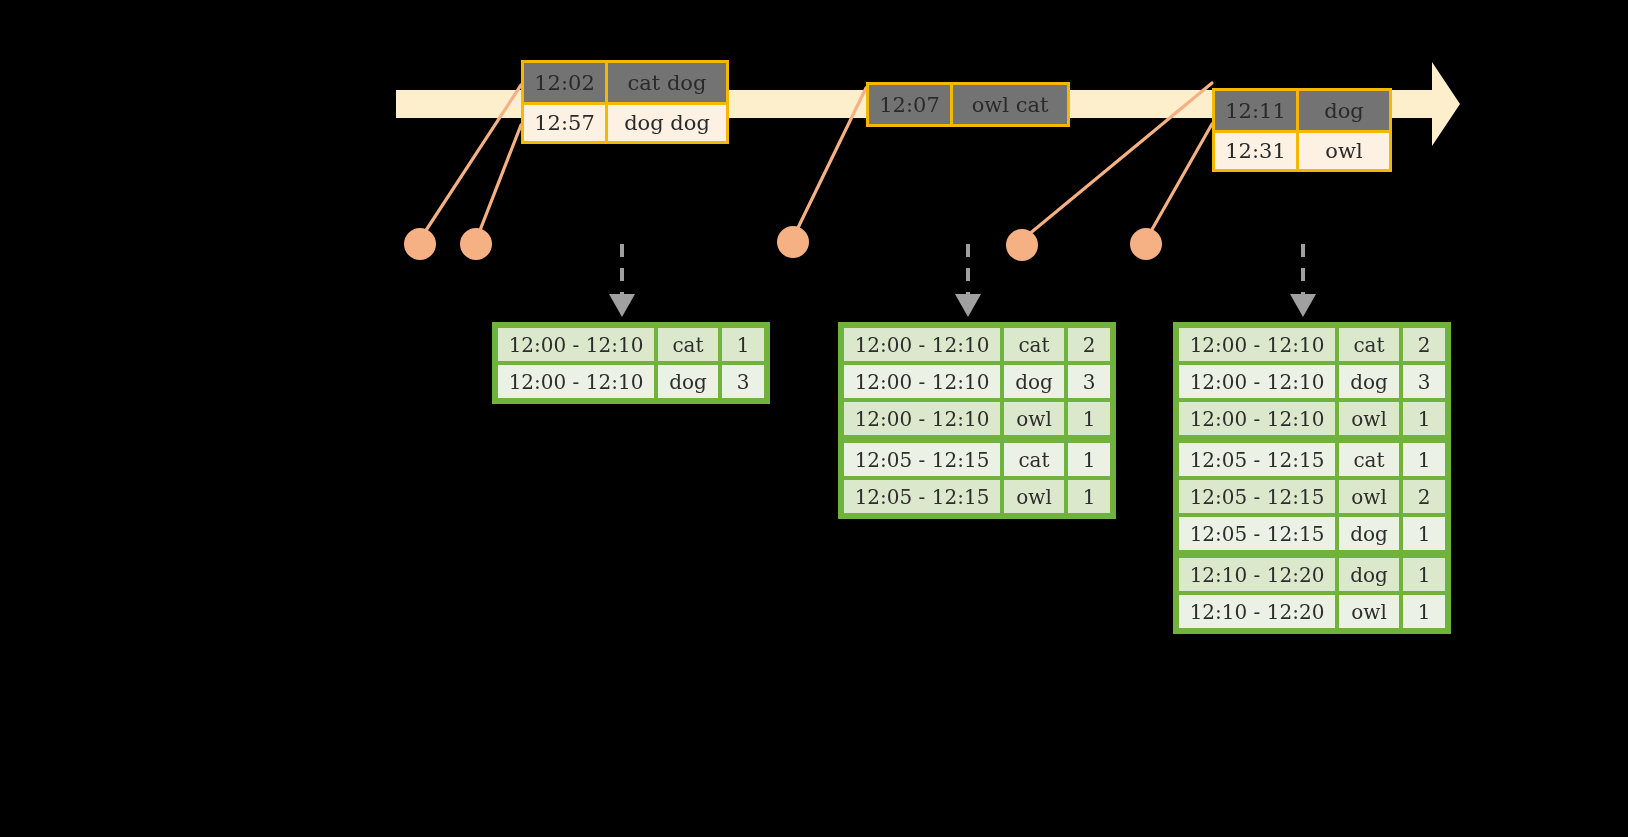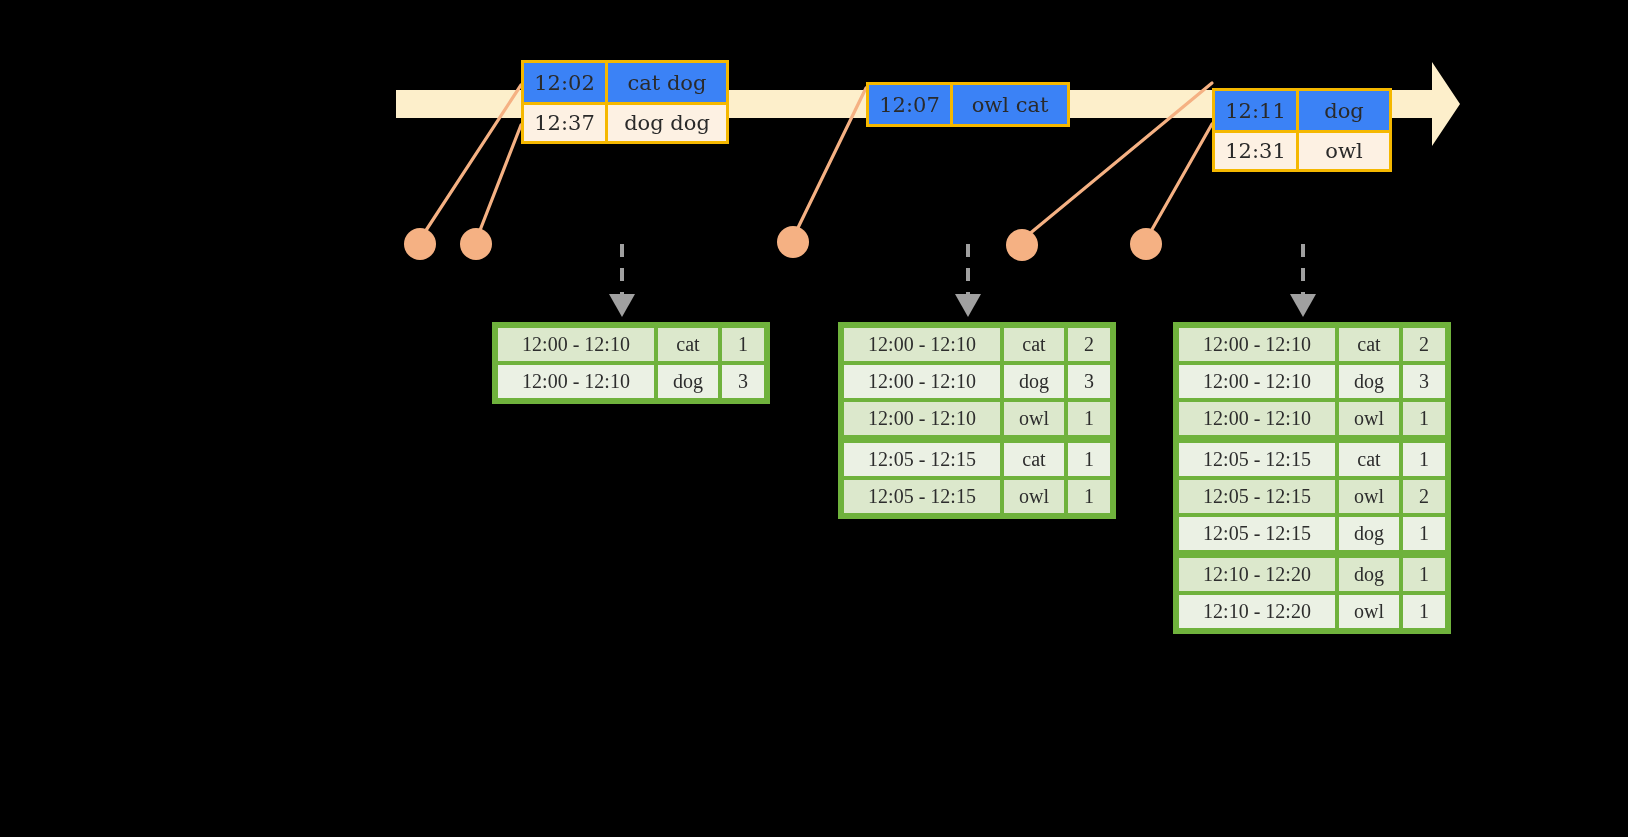--- a/index.html
+++ b/index.html
@@ -36,21 +36,21 @@
   }
   .evt-row {
     display: flex;
     height: 39px;
     box-sizing: border-box;
   }
   .evt-row + .evt-row {
     border-top: 3px solid #F5B800;
   }
   .evt-row.shade .evt-time,
-  .evt-row.shade .evt-words { background: #3b82f6; }
+  .evt-row.shade .evt-words { background: #737373; }
   .evt-row.light .evt-time,
   .evt-row.light .evt-words { background: #FDF1E3; }
   .evt-time {
     width: 84px;
     display: flex;
     align-items: center;
     justify-content: center;
     font-size: 21px;
     color: #2a2a2a;
     box-sizing: border-box;
@@ -71,21 +71,20 @@
     position: absolute;
     border: 4px solid #6FB23C;
     box-sizing: border-box;
     background: #6FB23C;
     z-index: 4;
   }
   .grow {
     display: flex;
     height: 37px;
     box-sizing: border-box;
-    font-family: Liberation Serif, serif;
   }
   .gcell {
     display: flex;
     align-items: center;
     justify-content: center;
     font-size: 20px;
     color: #2d2d2d;
     box-sizing: border-box;
     border: 1px solid #6FB23C;
     margin: 1px;
@@ -142,21 +141,21 @@
       </g>
     </g>
   </svg>
 
   <div class="evt-group" style="left:521px; top:60px; width:208px;">
     <div class="evt-row shade">
       <div class="evt-time">12:02</div>
       <div class="evt-words">cat dog</div>
     </div>
     <div class="evt-row light">
-      <div class="evt-time">12:37</div>
+      <div class="evt-time">12:57</div>
       <div class="evt-words">dog dog</div>
     </div>
   </div>
 
   <div class="evt-group" style="left:866px; top:82px; width:204px;">
     <div class="evt-row shade">
       <div class="evt-time">12:07</div>
       <div class="evt-words">owl cat</div>
     </div>
   </div>

